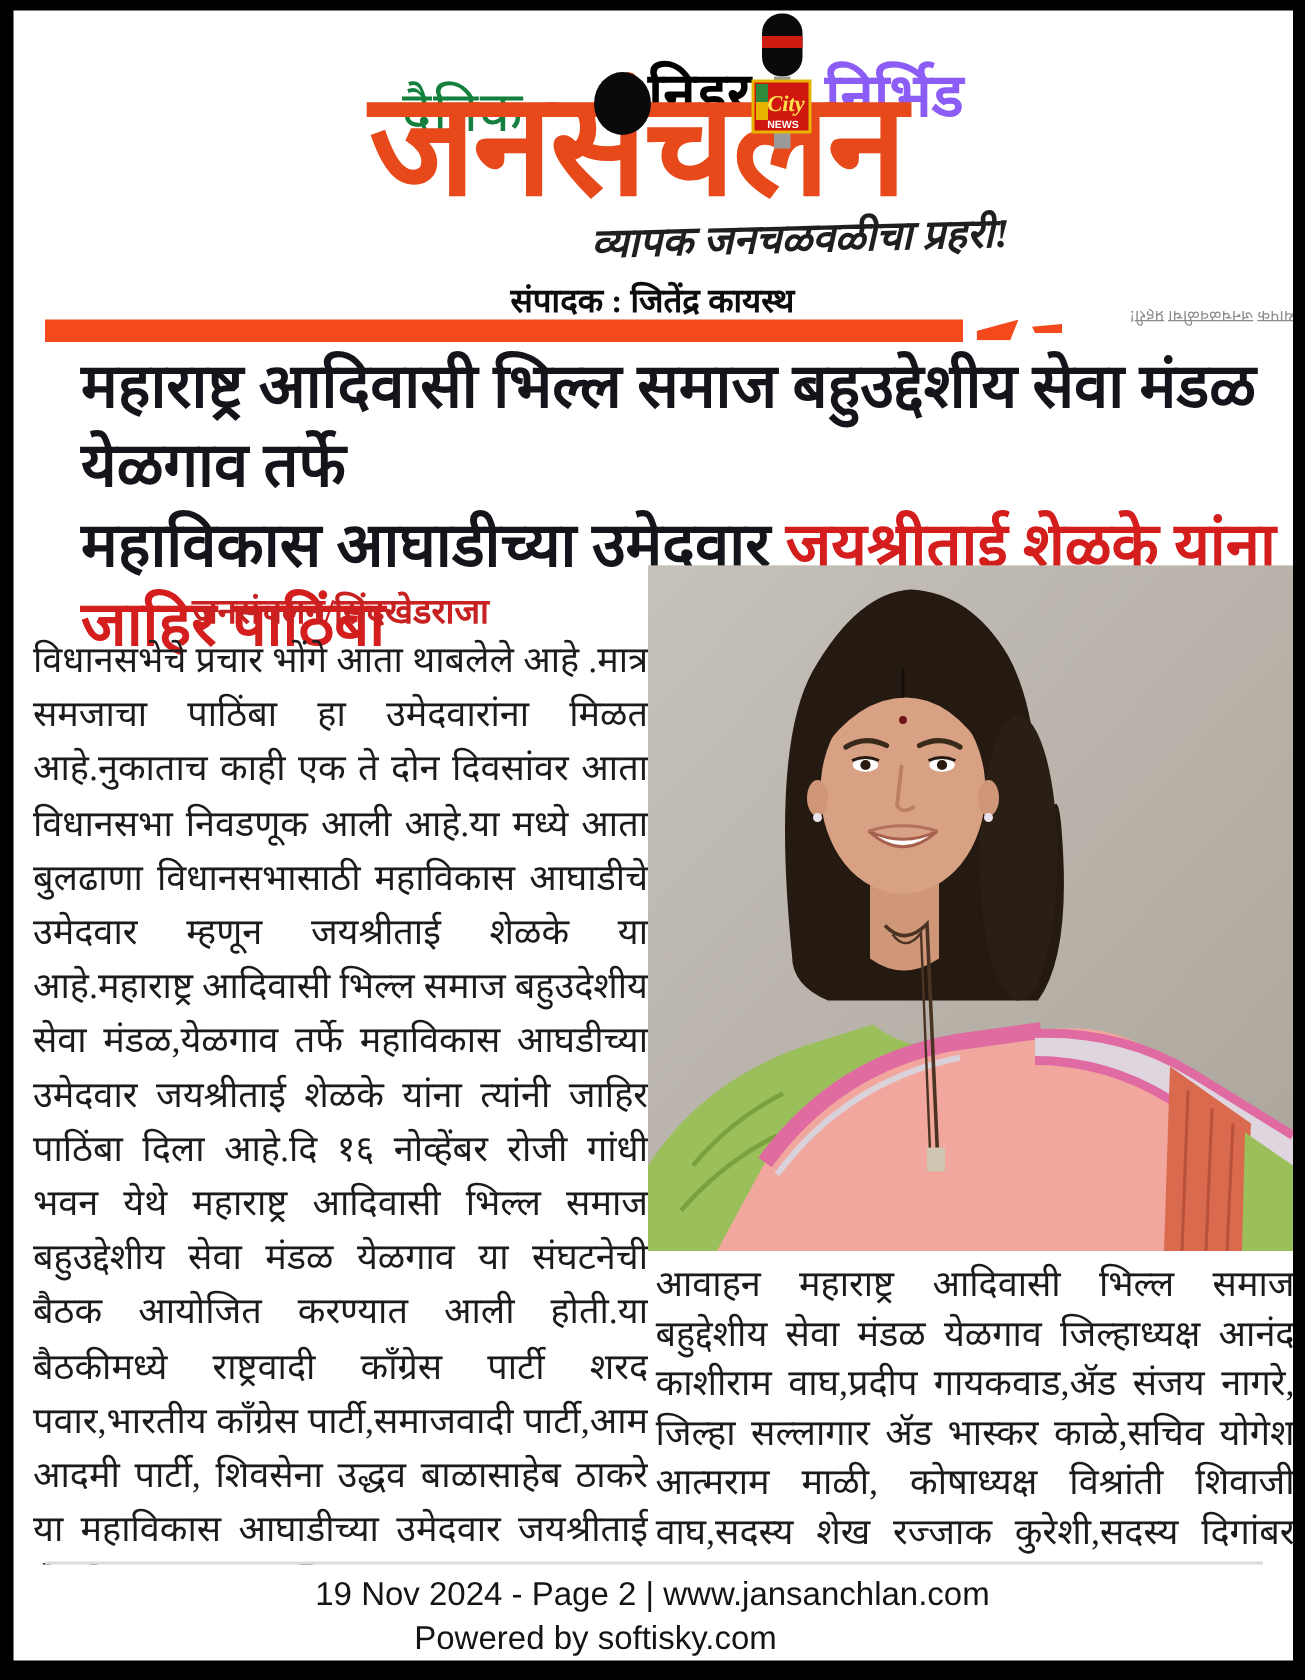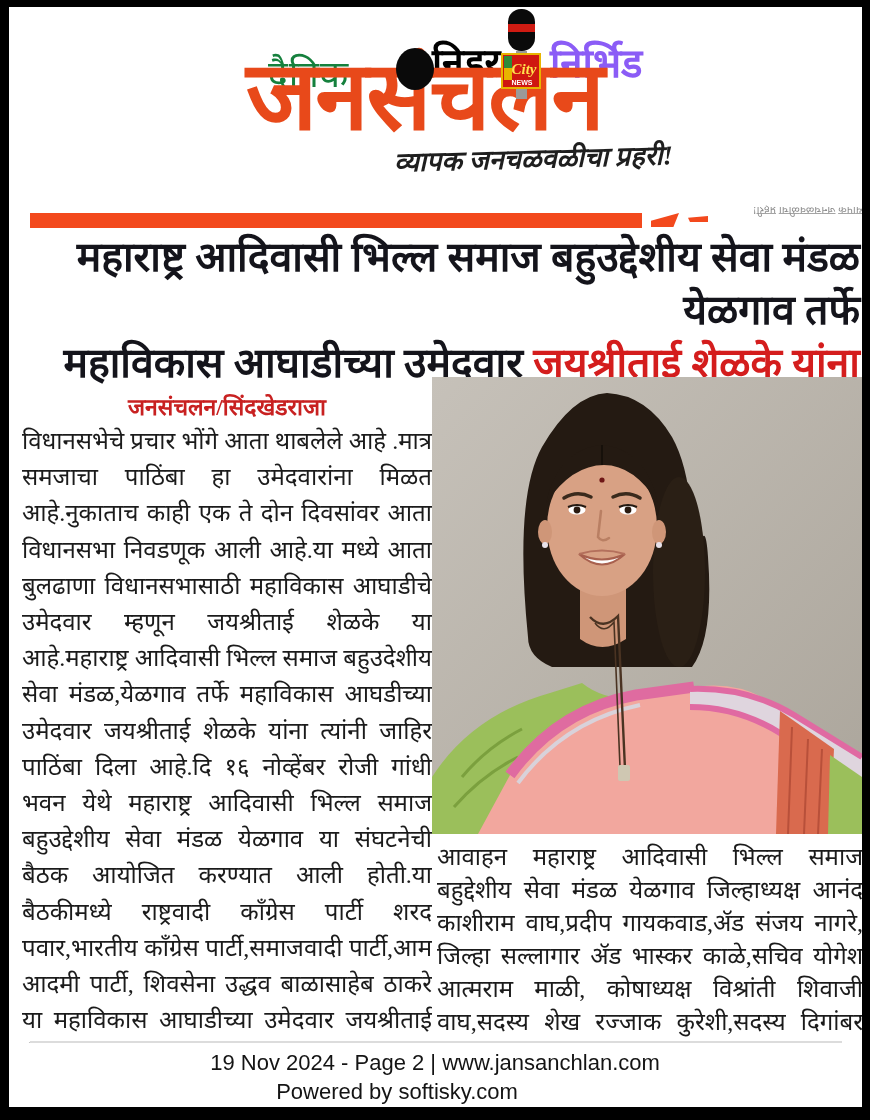--- a/index.html
+++ b/index.html
@@ -66,22 +66,22 @@
   }
   .frag-tagline {
     position: absolute; left: 716px; top: 204px; width: 150px;
     font-size: 11px; color: #8b8b8b; transform: rotate(180deg);
     white-space: nowrap; overflow: hidden;
   }
 
   
   .headline {
     position: absolute; left: 10px; top: 231px; width: 850px;
-    text-align: right; font-weight: 700; color: #14141b;
-    font-size: 41px; line-height: 53px;
+    text-align: left; font-weight: 700; color: #14141b;
+    font-size: 41px; line-height: 53px; padding-left: 44px;
   }
   .headline .red { color: #d41d1d; }
 
   
   .byline {
     position: absolute; left: 22px; top: 390px; width: 410px;
     text-align: center; color: #c82121; font-weight: 700; font-size: 23px;
   }
   .col-left {
     position: absolute; left: 22px; top: 423px; width: 410px; height: 620px;
@@ -135,20 +135,21 @@
       <text x="25" y="66" font-size="15" font-style="italic" font-weight="bold" fill="#ffe14d" text-anchor="middle" font-family="Liberation Serif, serif">City</text>
       <text x="23" y="77" font-size="7" font-weight="bold" fill="#ffffff" text-anchor="middle" font-family="Liberation Sans, sans-serif">NEWS</text>
     </g>
   </svg>
 
   <div class="logo-main">जनसंचलन</div>
   <div class="logo-dot"></div>
   <div class="tagline">व्यापक जनचळवळीचा प्रहरी!</div>
 
   <div class="editor-row">
+    <span class="editor-label">संपादक : जितेंद्र कायस्थ</span>
   </div>
 
   <div class="red-bar"></div>
   <div class="red-frag1"></div>
   <div class="red-frag2"></div>
   <div class="frag-tagline">व्यापक जनचळवळीचा प्रहरी!</div>
 
   <div class="headline">
     <div>महाराष्ट्र आदिवासी भिल्ल समाज बहुउद्देशीय सेवा मंडळ येळगाव तर्फे</div>
     <div><span>महाविकास आघाडीच्या उमेदवार </span><span class="red">जयश्रीताई शेळके यांना जाहिर पाठिंबा</span></div>

